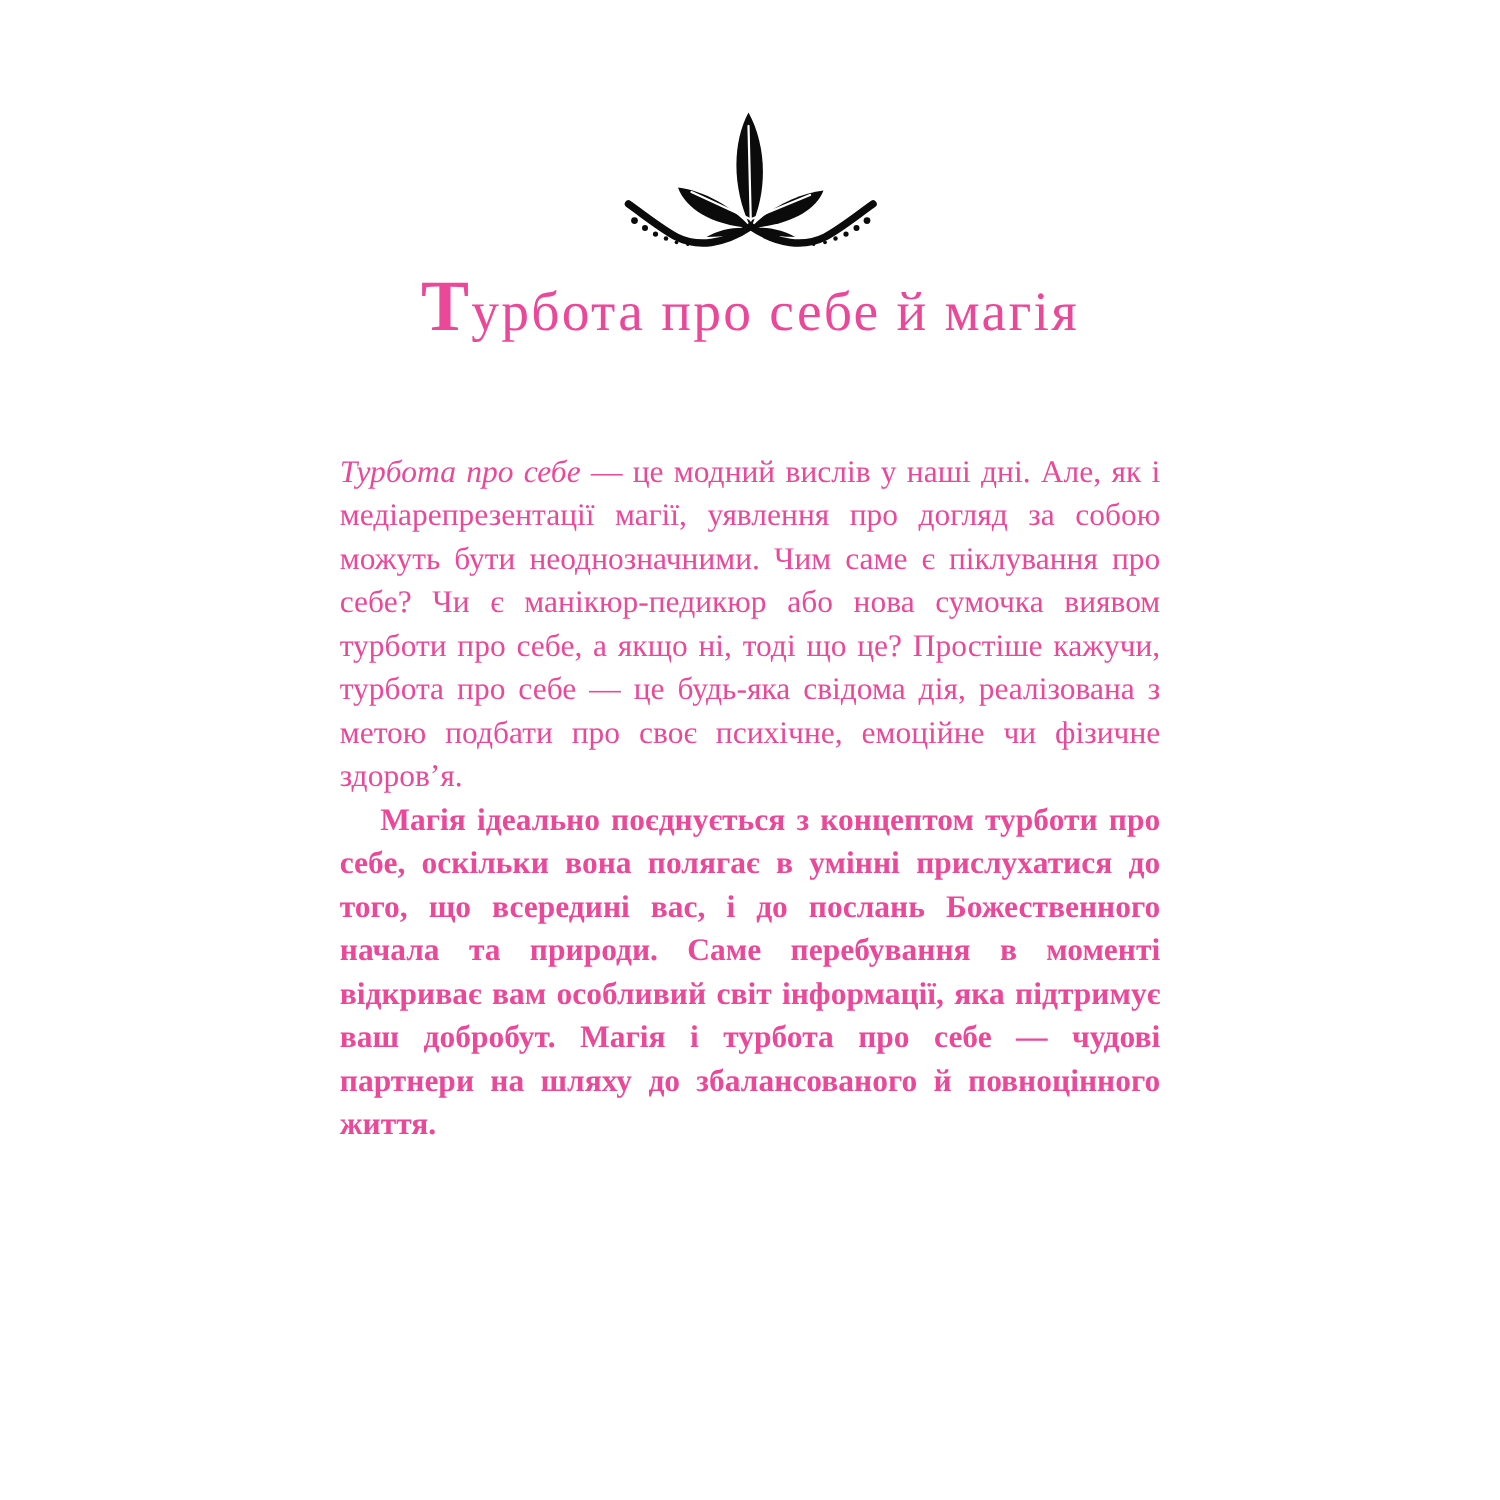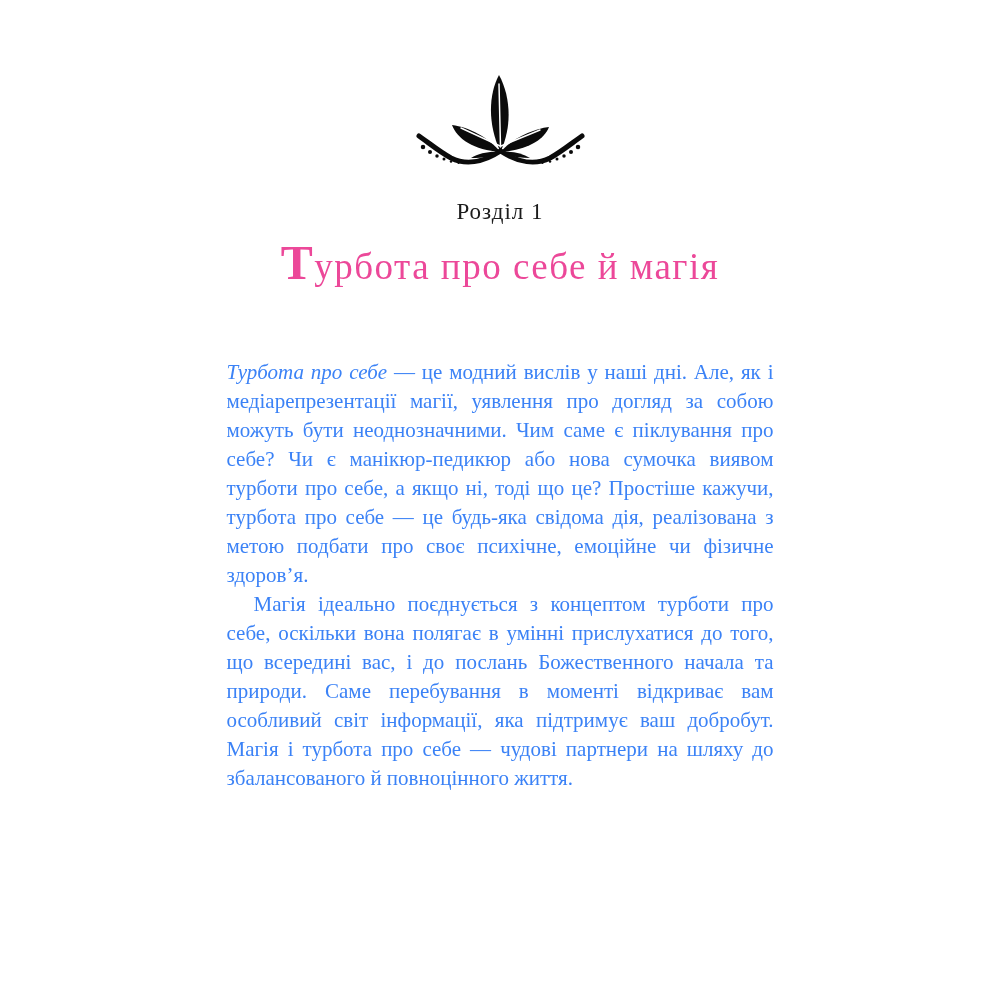--- a/index.html
+++ b/index.html
@@ -45,23 +45,23 @@
   }
   .text-block {
     width: 547px;
     margin: 68px auto 0 auto;
   }
   .text-block p {
     margin: 0;
     font-size: 21px;
     line-height: 29px;
     text-align: justify;
-    color: #3b82f6;
+    color: #ec4899;
   }
-  .text-block p.indent { text-indent: 27px; }
+  .text-block p.indent { text-indent: 27px; font-weight: bold; }
   .text-block em { font-style: italic; }
 </style>
 </head>
 <body>
 
 <div class="page">
 
   <div class="ornament">
     <svg viewBox="0 0 340 190" xmlns="http://www.w3.org/2000/svg" aria-hidden="true">
       <g fill="#0b0b0b" stroke="none">
@@ -99,21 +99,20 @@
         <circle cx="326" cy="150" r="4.5"></circle>
         <circle cx="312" cy="160" r="4"></circle>
         <circle cx="298" cy="168" r="3.5"></circle>
         <circle cx="284" cy="174" r="3"></circle>
         <circle cx="270" cy="179" r="2.5"></circle>
         <circle cx="255" cy="182" r="2"></circle>
       </g>
     </svg>
   </div>
 
-  <h2 class="chapter-label">Розділ 1</h2>
 
   <h1 class="chapter-title">Турбота про себе й магія</h1>
 
   <div class="text-block">
     <p><em>Турбота про себе</em><span> — це модний вислів у наші дні. Але, як і медіарепрезентації магії, уявлення про догляд за собою можуть бути неоднозначними. Чим саме є піклування про себе? Чи є манікюр-педикюр або нова сумочка виявом турботи про себе, а якщо ні, тоді що це? Простіше кажучи, турбота про себе — це будь-яка свідома дія, реалізована з метою подбати про своє психічне, емоційне чи фізичне здоров’я.</span></p>
     <p class="indent">Магія ідеально поєднується з концептом турботи про себе, оскільки вона полягає в умінні прислухатися до того, що всередині вас, і до послань Божественного начала та природи. Саме перебування в моменті відкриває вам особливий світ інформації, яка підтримує ваш добробут. Магія і турбота про себе — чудові партнери на шляху до збалансованого й повноцінного життя.</p>
   </div>
 
 </div>
 

